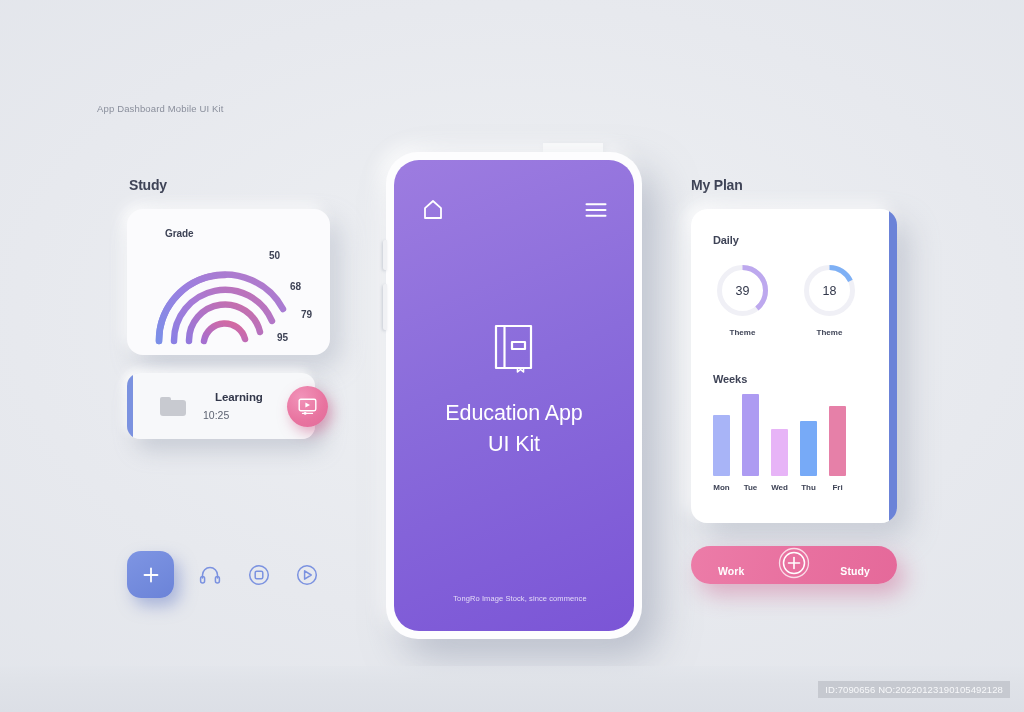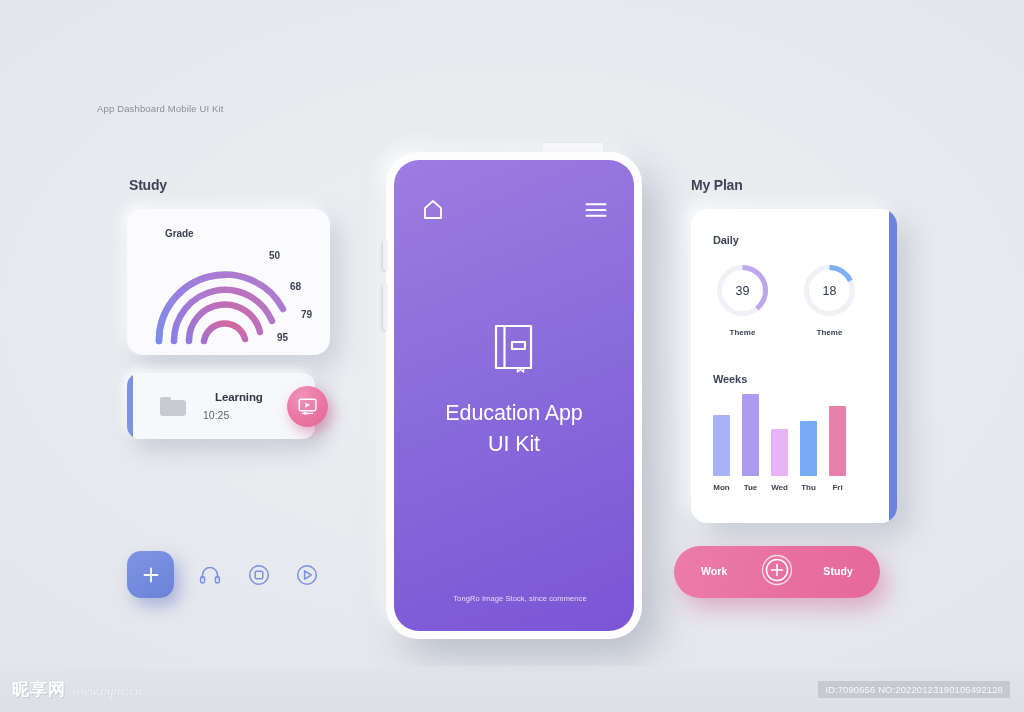--- a/index.html
+++ b/index.html
@@ -266,22 +266,22 @@
     bottom: -16px;
     width: 24px; left: -3.5px;
     text-align: center;
     font-size: 8px; font-weight: bold;
     color: #3e4356;
   }
 
   
   #pill {
     position: absolute;
-    left: 674px; top: 546px;
-    width: 206px; height: 52px;
+    left: 691px; top: 546px;
+    width: 206px; height: 38px;
     border-radius: 26px;
     background: linear-gradient(105deg, #ec7ca8 0%, #e8709f 55%, #e5699a 100%);
     box-shadow: 8px 11px 22px rgba(206,102,146,0.45);
   }
   .pill-label {
     position: absolute;
     top: 19px;
     font-size: 10.5px; font-weight: bold;
     color: #ffffff;
     letter-spacing: 0.1px;
@@ -523,20 +523,16 @@
         <circle cx="16" cy="16" r="14.5" fill="none" stroke="#fff" stroke-width="1.3" opacity="0.75"></circle>
         <circle cx="16" cy="16" r="10.5" fill="none" stroke="#fff" stroke-width="1.5"></circle>
         <line x1="16" y1="10.5" x2="16" y2="21.5" stroke="#fff" stroke-width="1.6" stroke-linecap="round"></line>
         <line x1="10.5" y1="16" x2="21.5" y2="16" stroke="#fff" stroke-width="1.6" stroke-linecap="round"></line>
       </svg>
     </div>
     <div class="pill-label" id="pill-study">Study</div>
   </div>
 
   <div id="wm-bar">
-    <div id="wm-logo">
-      <span id="wm-cn">昵享网</span>
-      <span id="wm-url">www.nipic.cn</span>
-    </div>
     <div id="wm-id">ID:7090656 NO:20220123190105492128</div>
   </div>
 
 </div>
 
 </body></html>

